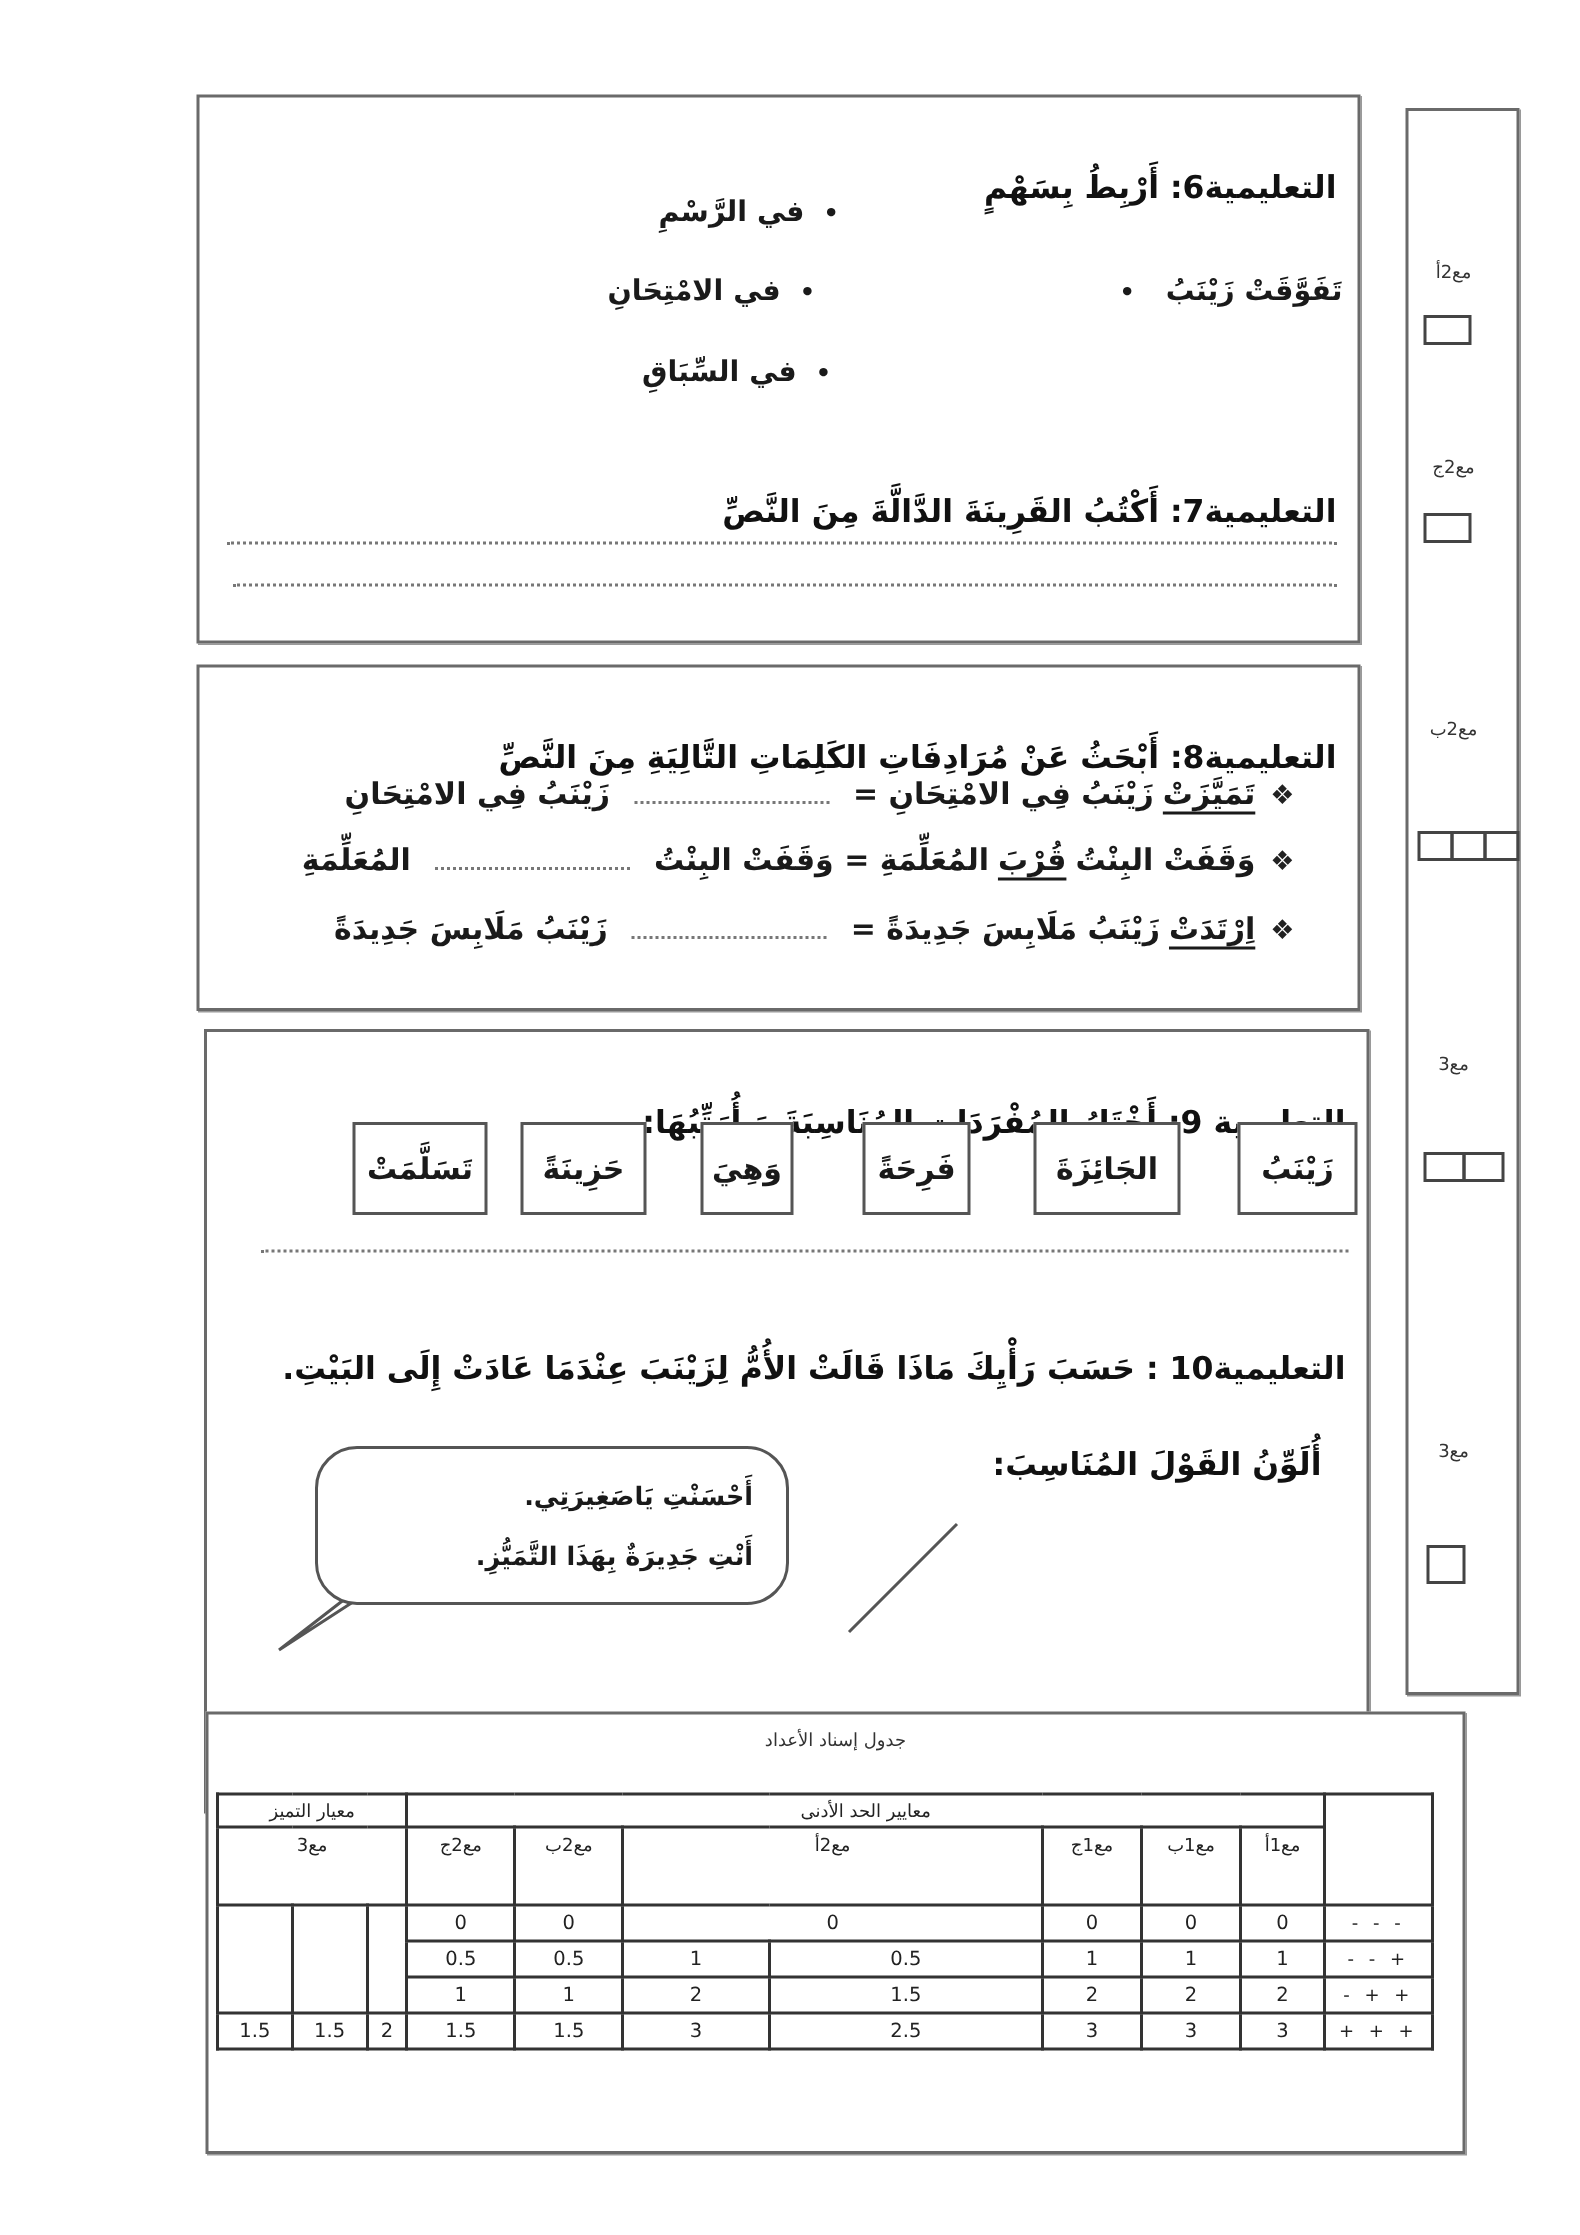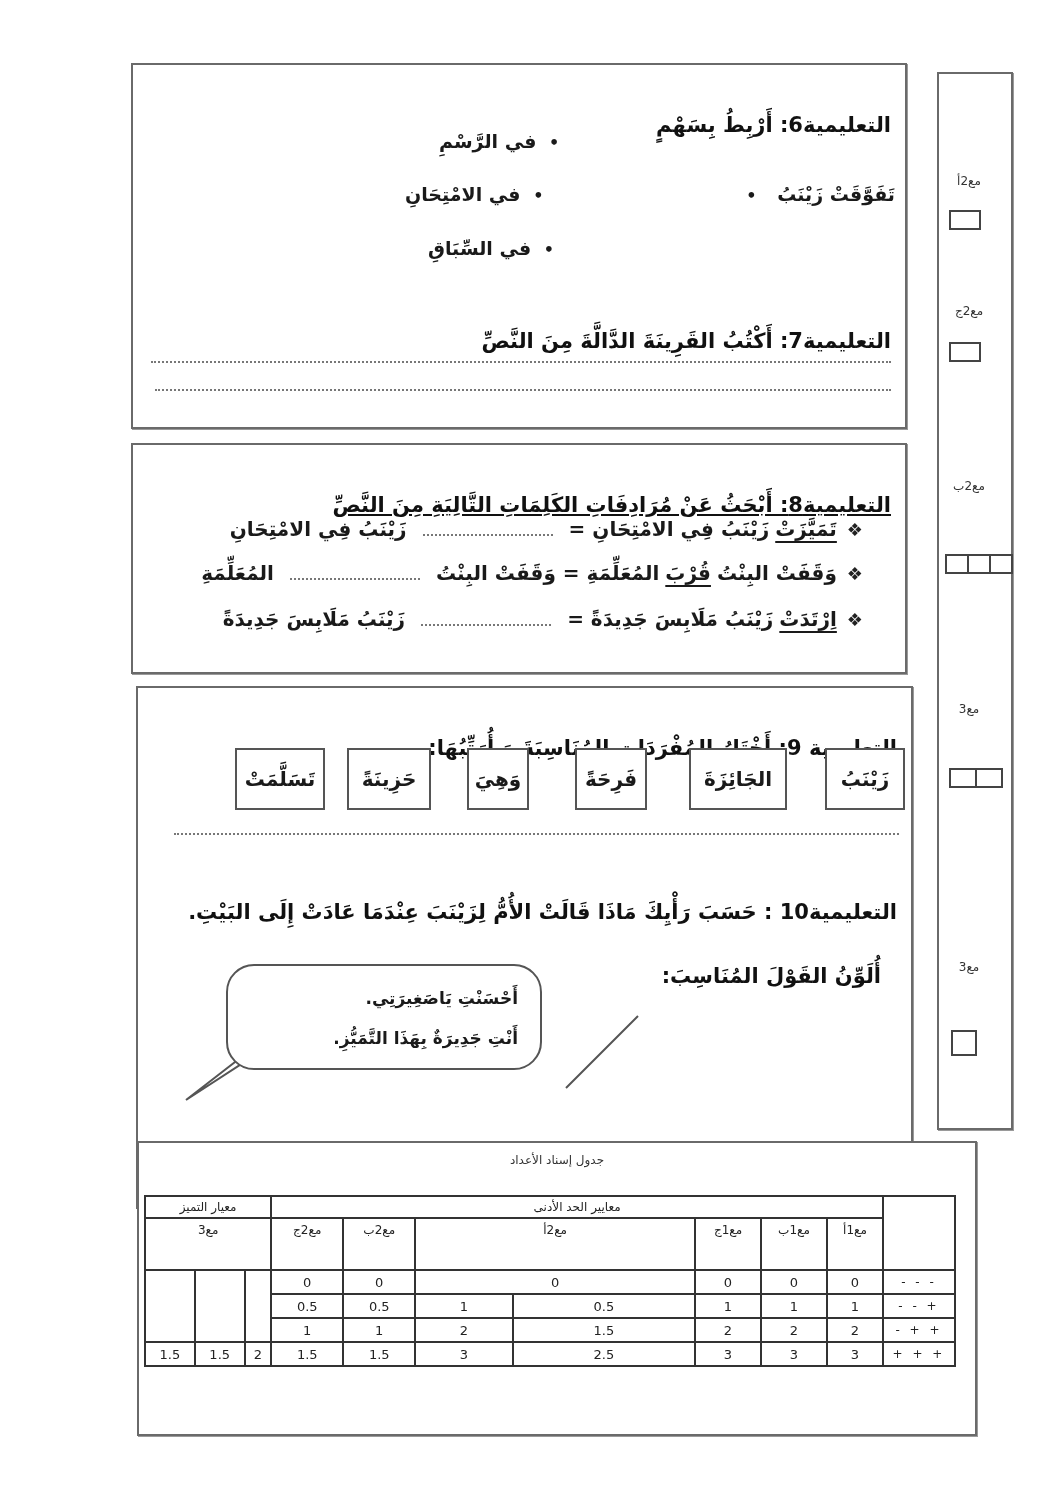--- a/index.html
+++ b/index.html
@@ -159,21 +159,21 @@
     <span class="bullet-dot">•</span>
     <span>في السِّبَاقِ</span>
   </div>
 
   <div class="instr-title" style="top:228px;">التعليمية7: أَكْتُبُ القَرِينَةَ الدَّالَّةَ مِنَ النَّصِّ</div>
   <div class="dots" style="left:18px; right:14px; top:296px;"></div>
   <div class="dots" style="left:22px; right:14px; top:324px;"></div>
 </div>
 
 <div id="panel-b" class="panel">
-  <div class="instr-title" style="top:12px;text-decoration:underline;">التعليمية8:  أَبْحَثُ عَنْ مُرَادِفَاتِ الكَلِمَاتِ التَّالِيَةِ مِنَ النَّصِّ</div>
+  <div class="instr-title" style="top:12px;">التعليمية8:  أَبْحَثُ عَنْ مُرَادِفَاتِ الكَلِمَاتِ التَّالِيَةِ مِنَ النَّصِّ</div>
 
   <div class="syn-row" style="top:72px;">
     <span class="diamond">❖</span>
     <span class="ul">تَمَيَّزَتْ</span>
     <span>زَيْنَبُ فِي الامْتِحَانِ =</span>
     <span class="blank"></span>
     <span>زَيْنَبُ فِي الامْتِحَانِ</span>
   </div>
 
   <div class="syn-row" style="top:116px;">
@@ -209,21 +209,21 @@
   <div class="instr-title" style="top:176px;">التعليمية10 : حَسَبَ رَأْيِكَ مَاذَا قَالَتْ الأُمُّ لِزَيْنَبَ عِنْدَمَا عَادَتْ إِلَى البَيْتِ.</div>
   <div class="instr-title" style="top:240px; right:30px;">أُلَوِّنُ القَوْلَ المُنَاسِبَ:</div>
 
   <svg class="bubble-tail" style="left:420px; top:318px;" width="110" height="90">
     <polyline points="80,10 8,82 72,18" fill="#fff" stroke="#555" stroke-width="2"></polyline>
   </svg>
 
   <svg class="bubble-tail" style="left:42px; top:330px;" width="130" height="90">
     <polyline points="120,8 6,82 86,20" fill="#fff" stroke="#555" stroke-width="2"></polyline>
   </svg>
-  <div class="bubble" style="left:72px; top:276px; width:316px; height:106px;margin-left:16px;">
+  <div class="bubble" style="left:72px; top:276px; width:316px; height:106px;">
     <div>أَحْسَنْتِ يَاصَغِيرَتِي.</div>
     <div>أَنْتِ جَدِيرَةٌ بِهَذَا التَّمَيُّزِ.</div>
   </div>
 </div>
 
 <div id="sidebar" class="panel">
   <div class="side-label" style="top:100px;">مع2أ</div>
   <div class="score-boxes" style="left:12px; top:136px;">
     <div class="score-box wide"></div>
   </div>

